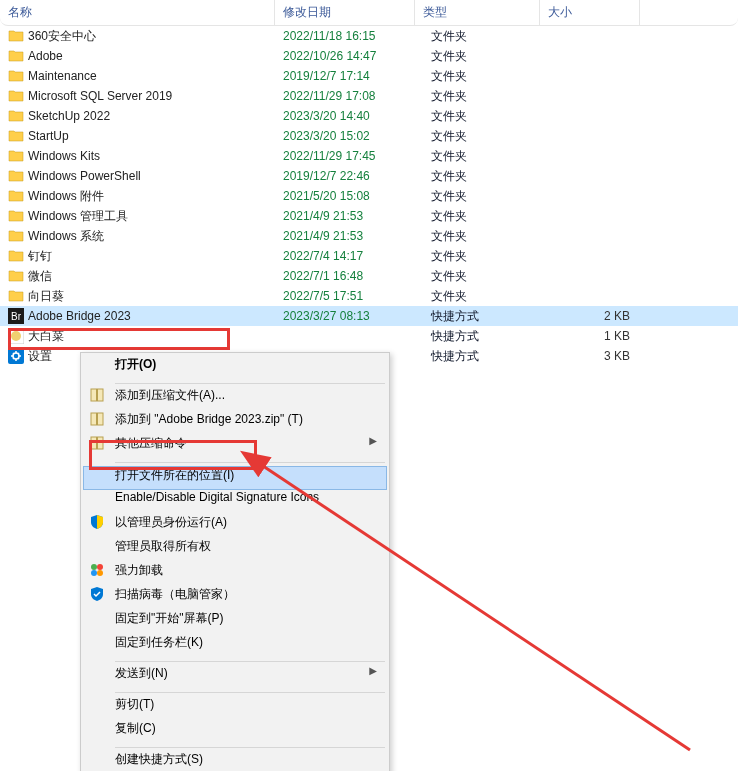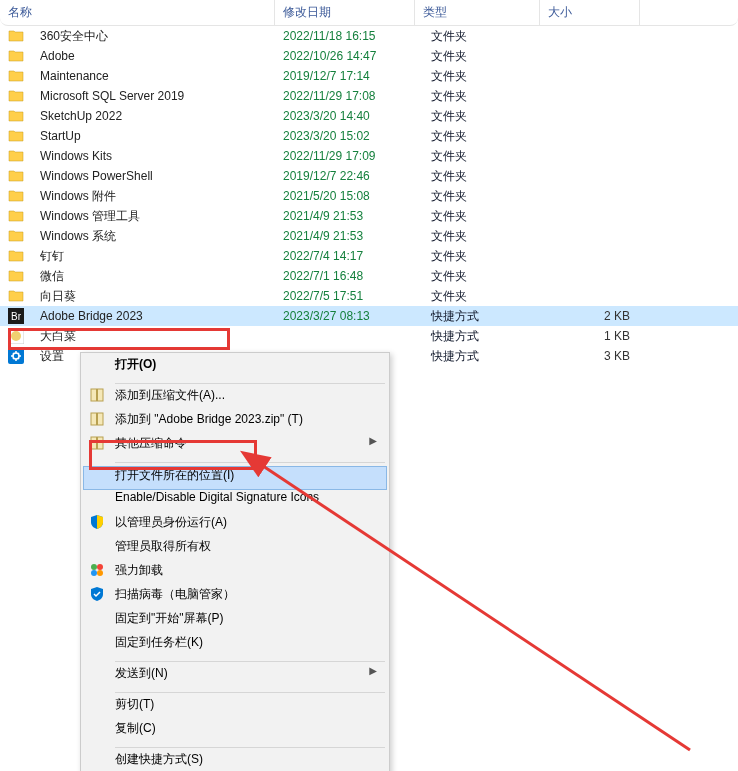--- a/index.html
+++ b/index.html
@@ -46,21 +46,21 @@
   .file-row.selected {
     background: #cce8ff;
   }
   .cell {
     padding: 2px 8px;
     overflow: hidden;
     white-space: nowrap;
     text-overflow: ellipsis;
     color: #222;
   }
-  .cell-name { width: 275px; display: flex; align-items: center; gap: 16px; }
+  .cell-name { width: 275px; display: flex; align-items: center; gap: 4px; }
   .cell-date { width: 140px; color: #15803d; }
   .cell-type { width: 125px; color: #0f172a; margin-left: 8px; }
   .cell-size { width: 100px; text-align: right; color: #333; padding-right: 18px; }
   .ficon {
     width: 16px;
     height: 16px;
     display: inline-flex;
     align-items: center;
     justify-content: center;
     flex-shrink: 0;
@@ -211,21 +211,21 @@
     </div>
     <div class="file-row">
       <div class="cell cell-name">
         <span class="ficon">
           <svg viewBox="0 0 16 16">
             <path d="M1 3h5l1 1h8v9H1z" fill="#ffcf4b" stroke="#c79a1b" stroke-width="0.5"></path>
           </svg>
         </span>
         <span>Windows Kits</span>
       </div>
-      <div class="cell cell-date">2022/11/29 17:09</div>
+      <div class="cell cell-date">2022/11/29 17:45</div>
       <div class="cell cell-type">文件夹</div>
       <div class="cell cell-size"></div>
     </div>
     <div class="file-row">
       <div class="cell cell-name">
         <span class="ficon">
           <svg viewBox="0 0 16 16">
             <path d="M1 3h5l1 1h8v9H1z" fill="#ffcf4b" stroke="#c79a1b" stroke-width="0.5"></path>
           </svg>
         </span>

